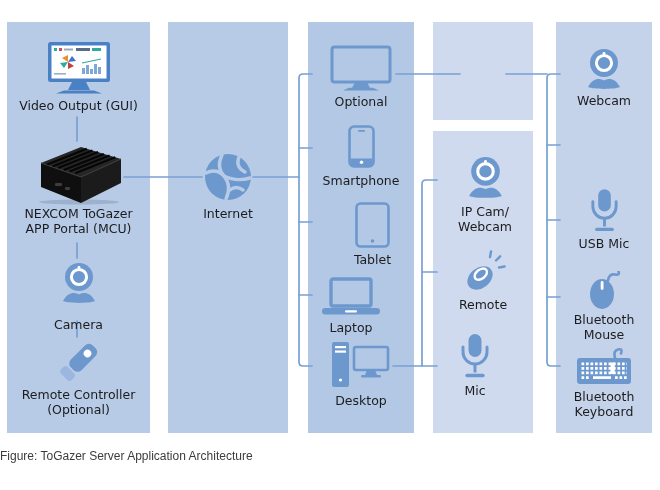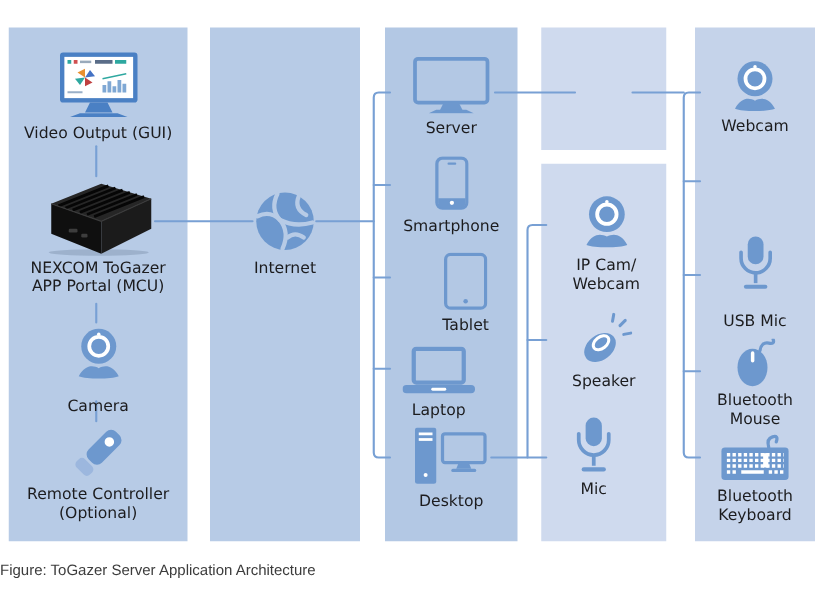--- a/index.html
+++ b/index.html
@@ -168,21 +168,21 @@
     </svg>
     <div class="label" style="margin-top:4px">Internet</div>
   </div>
 
   <div class="node" style="left:308px;top:45px;width:106px">
     <svg class="ic" width="64" height="46" viewBox="0 0 64 46">
       <rect x="3" y="2" width="58" height="35" rx="2.5" fill="none" stroke="currentColor" stroke-width="3"></rect>
       <polygon points="26,37 38,37 41,43 23,43" fill="currentColor"></polygon>
       <path d="M14,45.5 l6,-2.8 h24 l6,2.8 z" fill="currentColor"></path>
     </svg>
-    <div class="label" style="margin-top:3px">Server</div>
+    <div class="label" style="margin-top:3px">Optional</div>
   </div>
 
   <div class="node" style="left:308px;top:125px;width:106px">
     <svg class="ic" width="27" height="43" viewBox="0 0 27 43">
       <rect x="1.5" y="1.5" width="24" height="40" rx="4.5" fill="none" stroke="currentColor" stroke-width="2.6"></rect>
       <rect x="10" y="5" width="7" height="1.8" rx="0.9" fill="currentColor"></rect>
       <path d="M2.5,33.5 h22 v3.5 a4.5,4.5 0 0 1 -4.5,4.5 h-13 a4.5,4.5 0 0 1 -4.5,-4.5 z" fill="currentColor"></path>
       <circle cx="13.5" cy="37.2" r="1.7" fill="#fff"></circle>
     </svg>
     <div class="label" style="margin-top:5px">Smartphone</div>
@@ -224,21 +224,21 @@
         <use href="#sym-webcam"></use>
       </svg>
     <div class="label" style="margin-top:4px">IP Cam/
 Webcam</div>
   </div>
 
   <div class="node" style="left:433px;top:250px;width:100px">
     <svg class="ic" width="46" height="44" viewBox="0 0 46 44">
         <use href="#sym-speaker"></use>
       </svg>
-    <div class="label" style="margin-top:3px">Speaker</div>
+    <div class="label" style="margin-top:3px">Remote</div>
   </div>
 
   <div class="node" style="left:433px;top:333px;width:84px">
     <svg class="ic" width="34" height="46" viewBox="0 0 34 46">
         <use href="#sym-mic"></use>
       </svg>
     <div class="label" style="margin-top:4px">Mic</div>
   </div>
 
   <div class="node" style="left:556px;top:45px;width:96px">
@@ -246,21 +246,21 @@
         <use href="#sym-webcam"></use>
       </svg>
     <div class="label" style="margin-top:2px">Webcam</div>
   </div>
 
 
   <div class="node" style="left:556px;top:188px;width:96px">
     <svg class="ic" width="33" height="45" viewBox="0 0 34 46">
         <use href="#sym-mic"></use>
       </svg>
-    <div class="label" style="margin-top:16px">USB Mic</div>
+    <div class="label" style="margin-top:3px">USB Mic</div>
   </div>
 
   <div class="node" style="left:556px;top:271px;width:96px">
     <svg class="ic" width="33" height="39" viewBox="0 0 33 39">
       <path d="M20,9.5 Q21,2.5 27,3.5 Q32,4.5 30.5,0.5" stroke="currentColor" stroke-width="2.6" fill="none" stroke-linecap="round"></path>
       <ellipse cx="14" cy="23" rx="12" ry="15" fill="currentColor"></ellipse>
       <rect x="12.7" y="10" width="2.8" height="9" rx="1.4" fill="#fff"></rect>
     </svg>
     <div class="label" style="margin-top:2px">Bluetooth
 Mouse</div>

